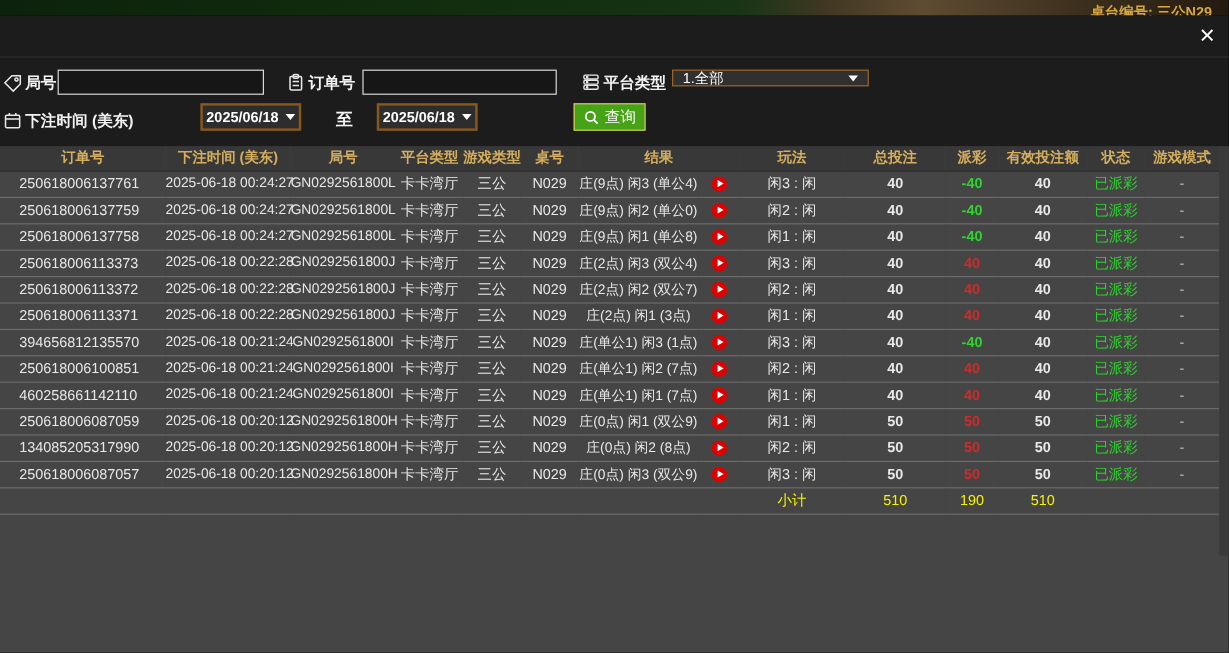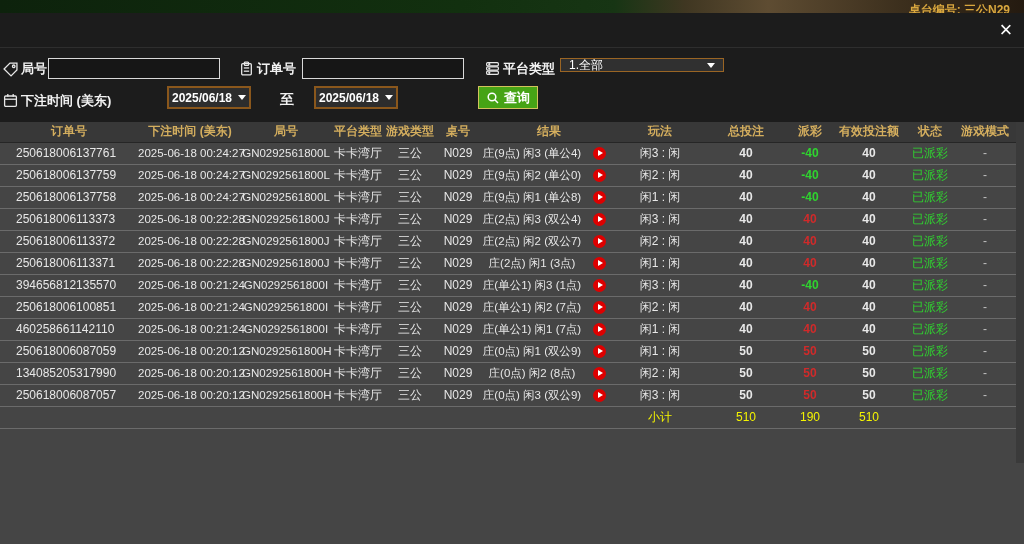--- a/index.html
+++ b/index.html
@@ -25,21 +25,21 @@
   .ficon{position:absolute;width:15px;height:15px}
   input.finput{position:absolute;height:21px;background:#161616;border:1px solid #d9d9d9;
     color:#fff;font-size:12px;padding:0 5px;outline:none}
   .datebox{position:absolute;height:23px;background:#2d2d2d;border:2px solid #8a571c;color:#fff;
     font-size:12px;font-weight:bold;display:flex;align-items:center;justify-content:center;gap:6px;cursor:pointer}
   .selectbox{position:absolute;height:14px;background:#303030;border:1px solid #9a6524;color:#fff;
     font-size:12px;display:flex;align-items:center;padding:0 8px;cursor:pointer}
   .selectbox .arrow{margin-left:auto}
   .arrow{width:0;height:0;border-left:4px solid transparent;border-right:4px solid transparent;border-top:5px solid #fff}
   .search-btn{position:absolute;left:478px;top:73px;height:23px;background:#46a315;border:1px solid #d2c25c;
-    color:#fff;font-size:13px;font-weight:bold;display:flex;align-items:center;gap:4px;padding:0 7px;cursor:pointer}
+    color:#fff;font-size:13px;font-weight:normal;display:flex;align-items:center;gap:4px;padding:0 7px;cursor:pointer}
 
   
   .table-bg{position:absolute;top:109px;left:0;right:0;bottom:0;background:#454545}
   table{position:absolute;top:109px;left:0;border-collapse:collapse;table-layout:fixed;width:1016px}
   th{background:#383838;color:#d4ae5e;font-size:12px;font-weight:bold;height:20px;
     border-bottom:1px solid #262626;white-space:nowrap;overflow:hidden}
   td{background:#454545;color:#e8e8e8;font-size:12px;height:22px;text-align:center;
     border-bottom:1px solid #6b6b6b;white-space:nowrap;padding:0}
   .c-order{text-align:left;padding-left:16px}
   .c-time,.c-round{font-size:11.5px}

